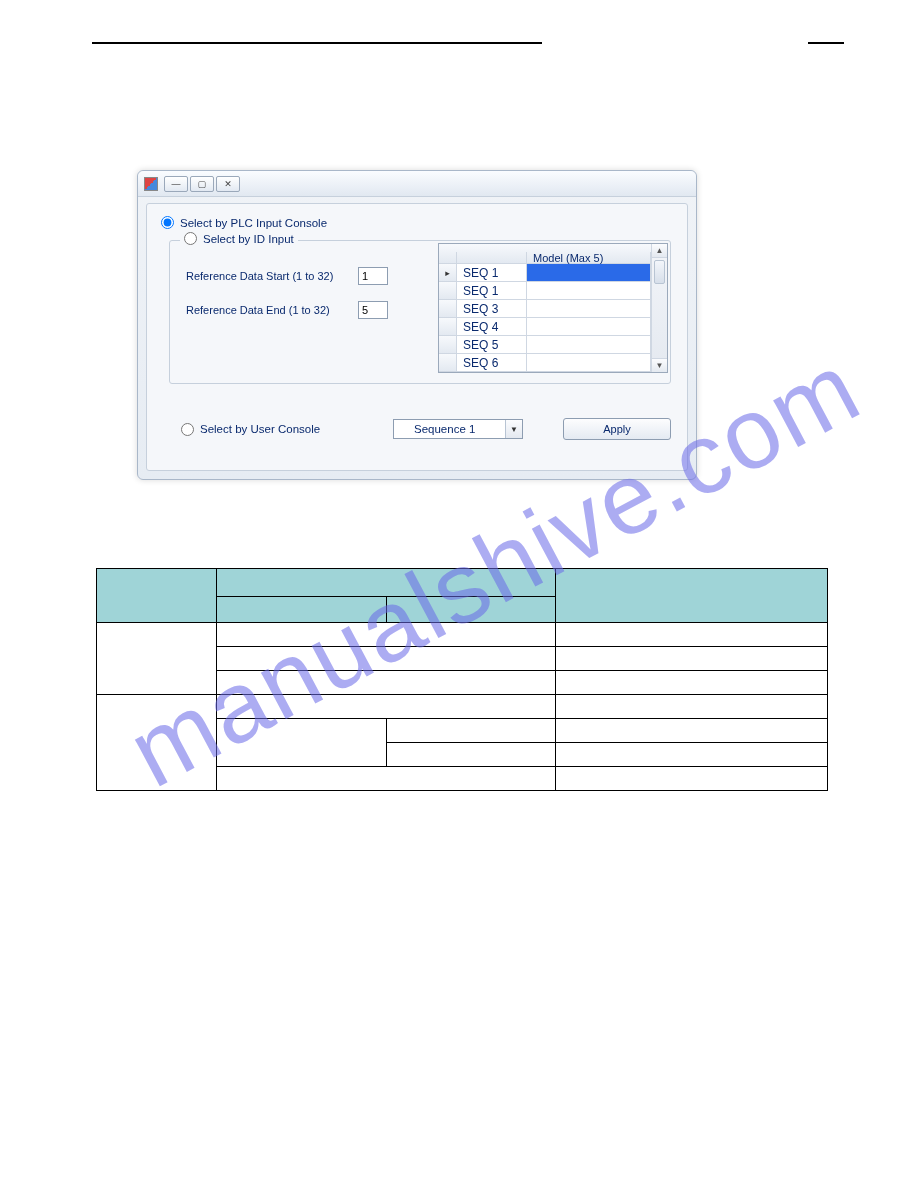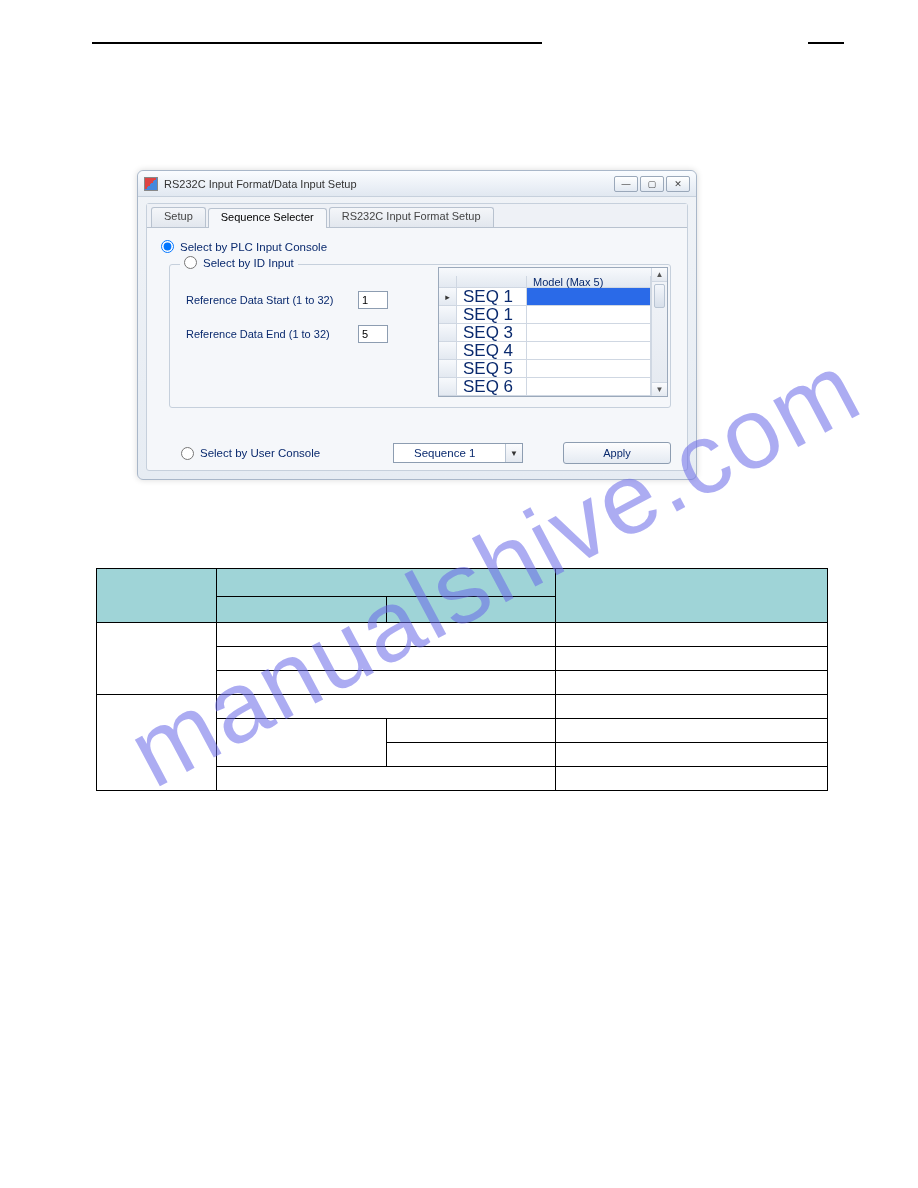--- a/index.html
+++ b/index.html
@@ -152,21 +152,21 @@
     border-right: 1px solid #cfd7e2;
     display: flex; align-items: center; justify-content: flex-start;
     padding-left: 6px; font-size: 11px; color: #0a2a6e; margin-top: 8px;
   }
   .col-marker { width: 18px; padding: 0 !important; justify-content: center !important; }
   .col-seq { width: 70px; }
   .col-model { flex: 1; }
   .grid-row {
     display: flex; height: 18px;
     border-bottom: 1px solid #cfd7e2;
-    font-size: 17px; color: #0a2a6e;
+    font-size: 12px; color: #0a2a6e;
   }
   .grid-row.selected .cell.col-model { background: #2a6ae8; }
   .grid-row.selected .cell.col-marker::before {
     content: "▸"; color: #333; font-size: 9px;
   }
   .cell {
     border-right: 1px solid #cfd7e2;
     display: flex; align-items: center;
     padding-left: 6px;
     background: #fff;
@@ -247,40 +247,34 @@
 <body>
 
 <div class="top-rule-left"></div>
 <div class="top-rule-right"></div>
 
 <div class="watermark">manualshive.com</div>
 
 <div class="dialog">
   <div class="titlebar">
     <span class="app-icon"></span>
-    <span class="title">RS232C Input Format/Data Input Setup</span>
     <div class="win-btns">
       <div class="win-btn">
           <span>—</span>
         </div>
       <div class="win-btn">
           <span>▢</span>
         </div>
       <div class="win-btn">
           <span>✕</span>
         </div>
     </div>
   </div>
 
   <div class="dialog-body">
-    <div class="tabstrip">
-      <div class="tab inactive">Setup</div>
-      <div class="tab active">Sequence Selecter</div>
-      <div class="tab inactive">RS232C Input Format Setup</div>
-    </div>
 
     <div class="content-area">
       <div class="radio-row">
         <input type="radio" checked="" style="">
         <span>Select by PLC Input Console</span>
       </div>
 
       <div class="group-frame">
         <div class="group-title">
           <input type="radio" style="">

